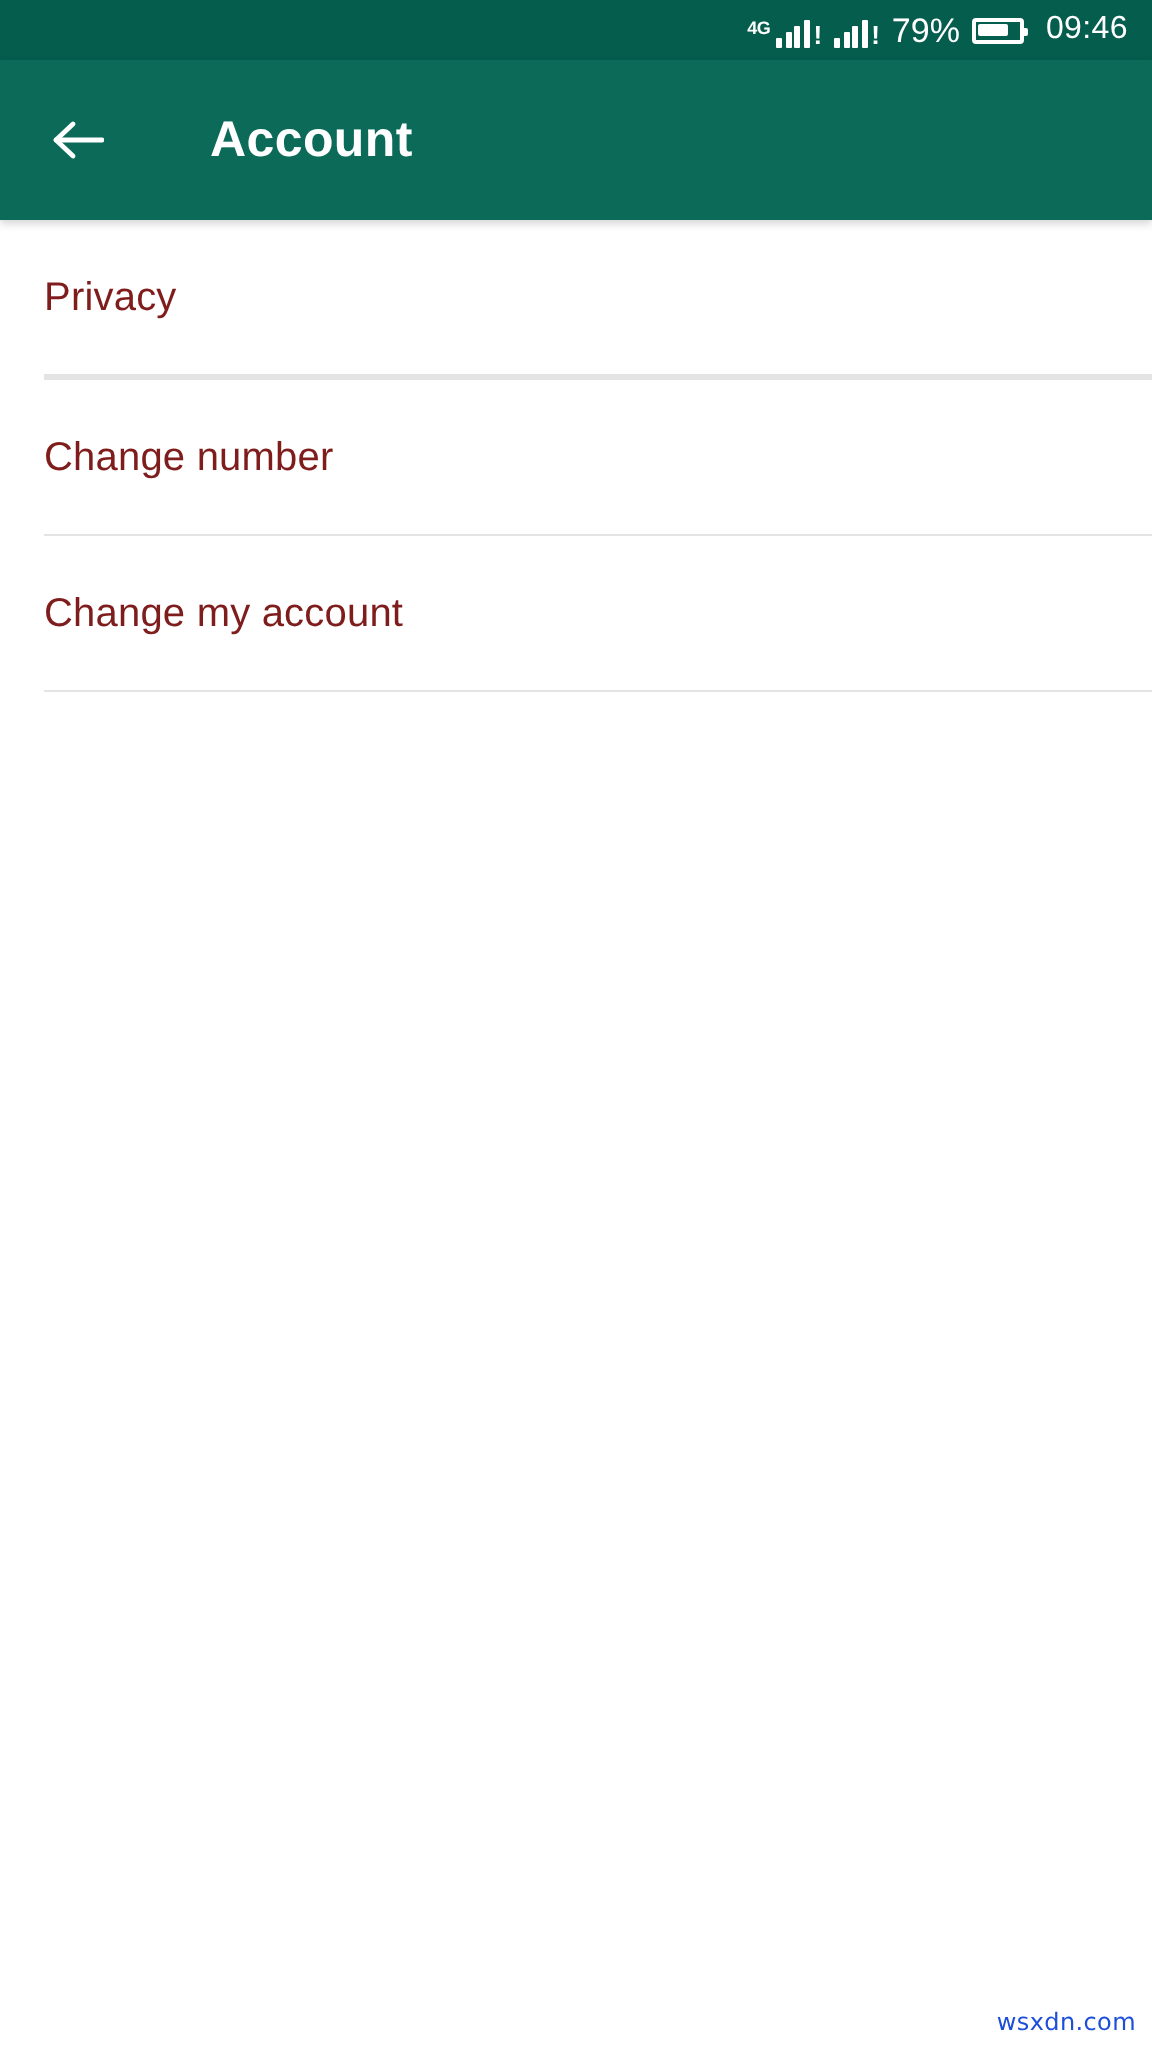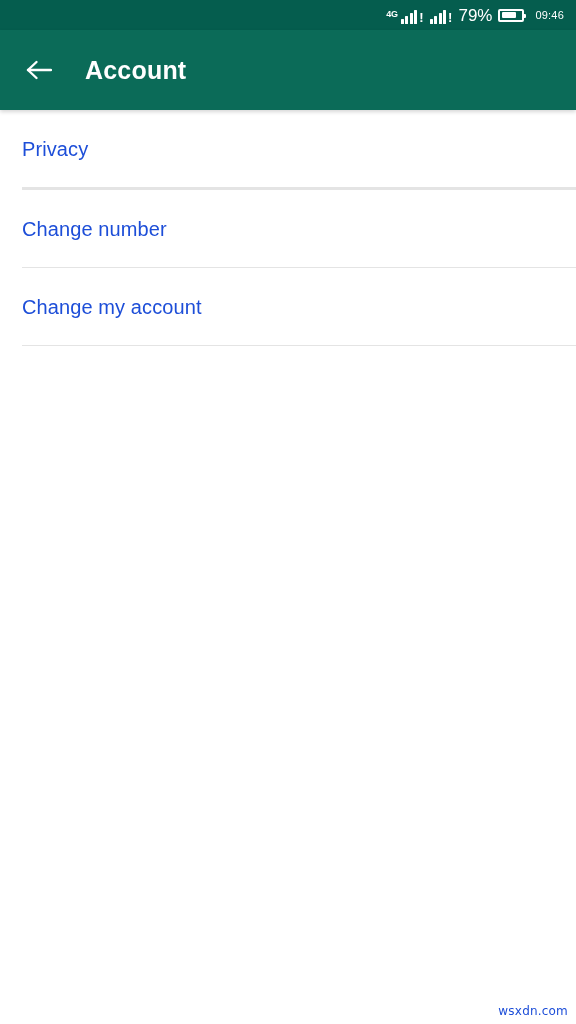--- a/index.html
+++ b/index.html
@@ -107,21 +107,21 @@
     background: #ffffff;
     border-radius: 0 1px 1px 0;
   }
   .battery .fill {
     height: 100%;
     width: 75%;
     background: #ffffff;
     border-radius: 1px;
   }
   .clock {
-    font-size: 11px;
+    font-size: 16px;
     line-height: 1;
     margin-left: 5px;
     letter-spacing: 0.2px;
   }
 
   
   .app-bar {
     height: 80px;
     background: #0b6b58;
     display: flex;
@@ -168,21 +168,21 @@
     display: flex;
     align-items: center;
     padding-left: 22px;
     box-sizing: border-box;
     position: relative;
     cursor: pointer;
     background: #ffffff;
   }
   .row-label {
     font-size: 20px;
-    color: #1d4ed8;
+    color: #7f1d1d;
     letter-spacing: 0.1px;
     line-height: 1.2;
     white-space: nowrap;
   }
   .divider {
     height: 1px;
     background: #e4e4e4;
     margin-left: 22px;
   }
 
@@ -229,21 +229,21 @@
       <span class="batt-pct">79%</span>
 
       <span class="battery">
         <span class="fill" style="width: 75%;"></span>
       </span>
 
       <span class="clock">09:46</span>
     </div>
   </div>
 
-  <div class="app-bar" style="background: rgb(11, 107, 88);">
+  <div class="app-bar" style="background: rgb(11, 107, 88); gap: 20px;">
     <div class="back-btn">
       <svg width="26" height="22" viewBox="0 0 26 22" aria-hidden="true">
         <path d="M2 11 L25 11" stroke="#ffffff" stroke-width="2.4" stroke-linecap="round" fill="none"></path>
         <path d="M10.5 3 L2 11 L10.5 19" stroke="#ffffff" stroke-width="2.4" stroke-linecap="round" stroke-linejoin="round" fill="none"></path>
       </svg>
     </div>
     <div class="app-title">Account</div>
   </div>
 
   <div class="content">

